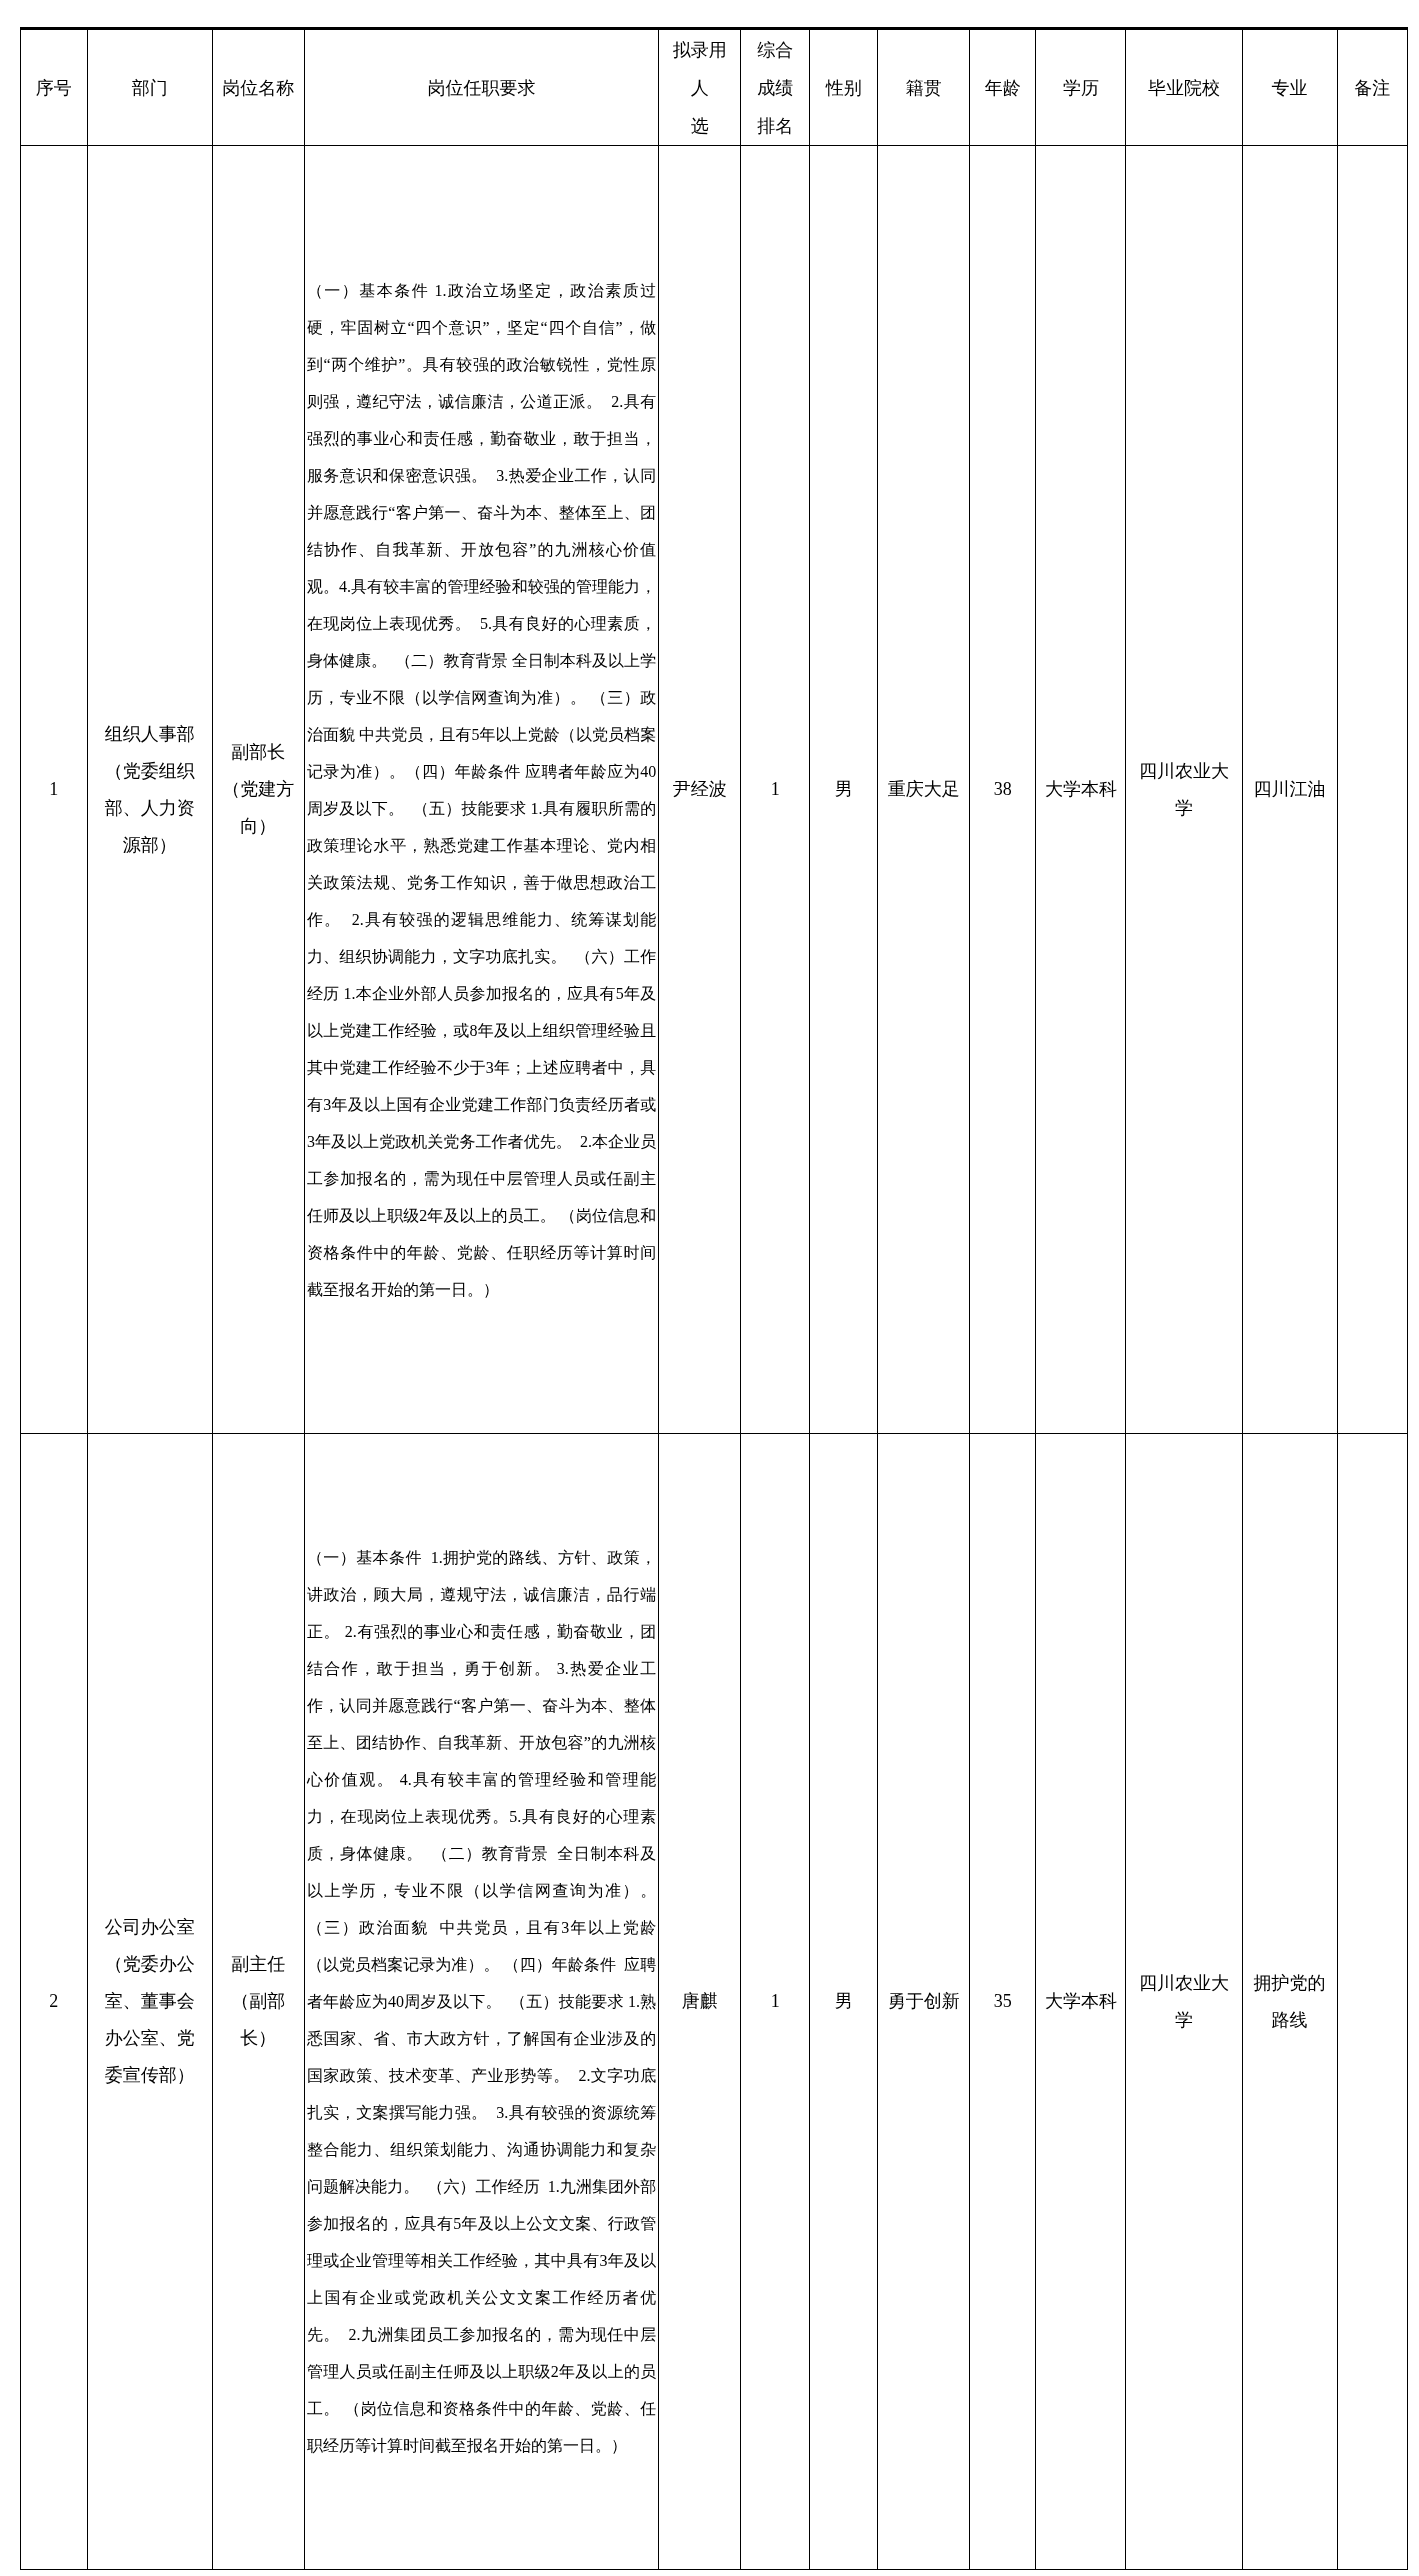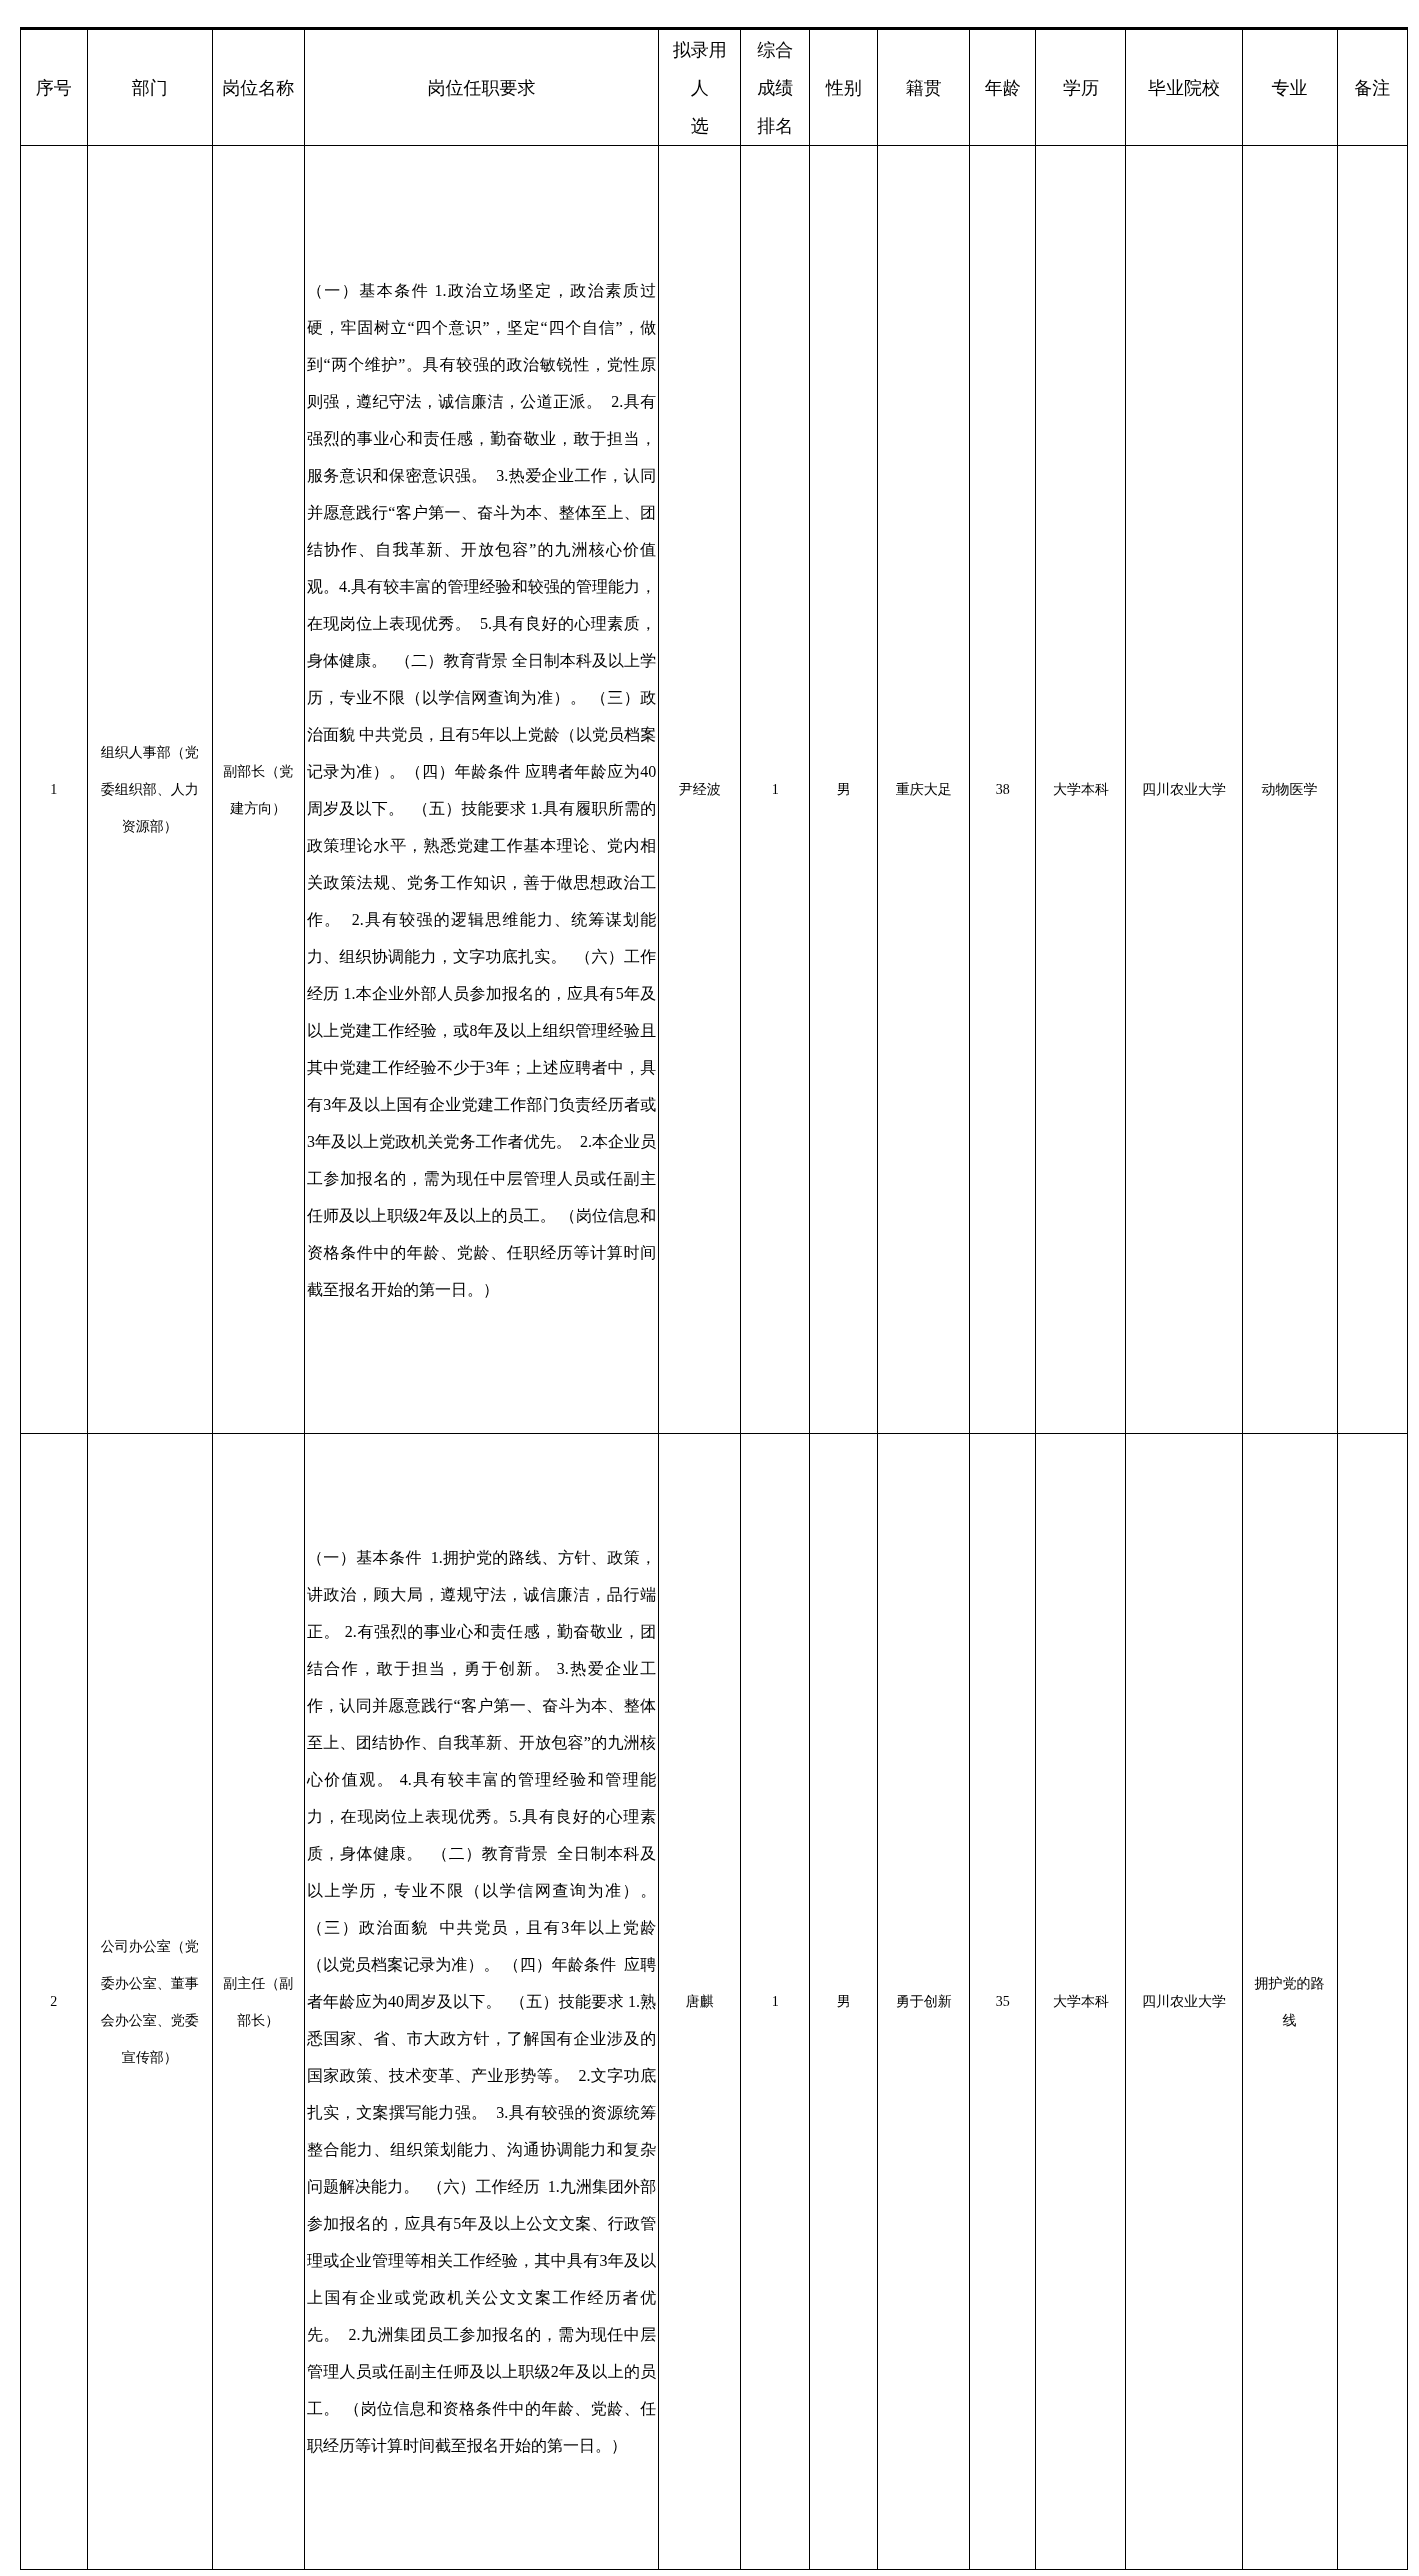--- a/index.html
+++ b/index.html
@@ -7,21 +7,21 @@
         font-family:"Liberation Serif", serif;color:#000;}
   table.roster{position:absolute;left:19.7px;top:27px;width:1388px;
         border-collapse:collapse;table-layout:fixed;background:#fff;
         border:1.8px solid #000;border-top:3px solid #000;}
   table.roster th, table.roster td{
         border:1.8px solid #000;
         text-align:center;vertical-align:middle;
         font-weight:normal;color:#000;
         overflow:hidden;}
   table.roster th{font-size:18px;line-height:38px;padding:0 6px;white-space:pre-line;margin-top:40px;}
-  table.roster td{font-size:14px;line-height:37px;padding:0 8.4px;}
+  table.roster td{font-size:18px;line-height:37px;padding:0 8.4px;}
   table.roster td.req{font-size:16px;line-height:37px;text-align:justify;
         text-justify:inter-ideograph;padding:0 2px;white-space:pre-wrap;}
   tr.hdr{height:117px;}
   tr.r1{height:1288px;}
   tr.r2{height:1136px;}
 </style>
 </head>
 <body>
 
 <div id="page">
@@ -66,21 +66,21 @@
         <td>组织人事部（党委组织部、人力资源部）</td>
         <td>副部长（党建方向）</td>
         <td class="req">（一）基本条件 1.政治立场坚定，政治素质过硬，牢固树立“四个意识”，坚定“四个自信”，做到“两个维护”。具有较强的政治敏锐性，党性原则强，遵纪守法，诚信廉洁，公道正派。  2.具有强烈的事业心和责任感，勤奋敬业，敢于担当，服务意识和保密意识强。  3.热爱企业工作，认同并愿意践行“客户第一、奋斗为本、整体至上、团结协作、自我革新、开放包容”的九洲核心价值观。4.具有较丰富的管理经验和较强的管理能力，在现岗位上表现优秀。  5.具有良好的心理素质，身体健康。  （二）教育背景 全日制本科及以上学历，专业不限（以学信网查询为准）。 （三）政治面貌 中共党员，且有5年以上党龄（以党员档案记录为准）。（四）年龄条件 应聘者年龄应为40周岁及以下。  （五）技能要求 1.具有履职所需的政策理论水平，熟悉党建工作基本理论、党内相关政策法规、党务工作知识，善于做思想政治工作。  2.具有较强的逻辑思维能力、统筹谋划能力、组织协调能力，文字功底扎实。  （六）工作经历 1.本企业外部人员参加报名的，应具有5年及以上党建工作经验，或8年及以上组织管理经验且其中党建工作经验不少于3年；上述应聘者中，具有3年及以上国有企业党建工作部门负责经历者或3年及以上党政机关党务工作者优先。  2.本企业员工参加报名的，需为现任中层管理人员或任副主任师及以上职级2年及以上的员工。 （岗位信息和资格条件中的年龄、党龄、任职经历等计算时间截至报名开始的第一日。）</td>
         <td>尹经波</td>
         <td>1</td>
         <td>男</td>
         <td>重庆大足</td>
         <td>38</td>
         <td>大学本科</td>
         <td>四川农业大学</td>
-        <td>动物医学</td>
+        <td>四川江油</td>
         <td></td>
       </tr>
 
       <tr class="r2">
         <td>2</td>
         <td>公司办公室（党委办公室、董事会办公室、党委宣传部）</td>
         <td>副主任（副部长）</td>
         <td class="req">（一）基本条件  1.拥护党的路线、方针、政策，讲政治，顾大局，遵规守法，诚信廉洁，品行端正。 2.有强烈的事业心和责任感，勤奋敬业，团结合作，敢于担当，勇于创新。 3.热爱企业工作，认同并愿意践行“客户第一、奋斗为本、整体至上、团结协作、自我革新、开放包容”的九洲核心价值观。 4.具有较丰富的管理经验和管理能力，在现岗位上表现优秀。5.具有良好的心理素质，身体健康。  （二）教育背景  全日制本科及以上学历，专业不限（以学信网查询为准）。（三）政治面貌  中共党员，且有3年以上党龄（以党员档案记录为准）。 （四）年龄条件  应聘者年龄应为40周岁及以下。  （五）技能要求 1.熟悉国家、省、市大政方针，了解国有企业涉及的国家政策、技术变革、产业形势等。  2.文字功底扎实，文案撰写能力强。  3.具有较强的资源统筹整合能力、组织策划能力、沟通协调能力和复杂问题解决能力。  （六）工作经历  1.九洲集团外部参加报名的，应具有5年及以上公文文案、行政管理或企业管理等相关工作经验，其中具有3年及以上国有企业或党政机关公文文案工作经历者优先。  2.九洲集团员工参加报名的，需为现任中层管理人员或任副主任师及以上职级2年及以上的员工。 （岗位信息和资格条件中的年龄、党龄、任职经历等计算时间截至报名开始的第一日。）</td>
         <td>唐麒</td>
         <td>1</td>

